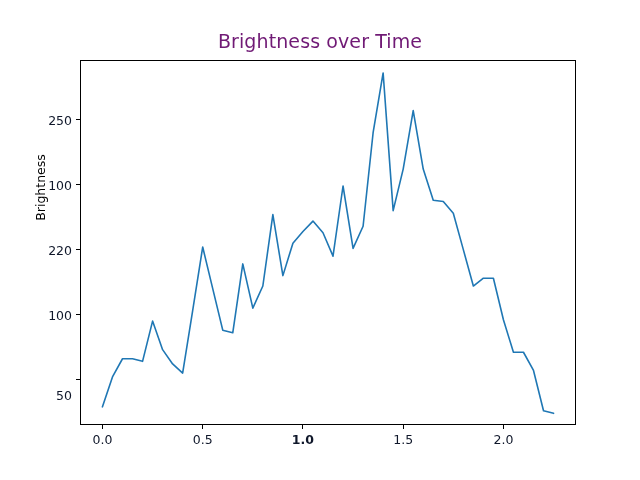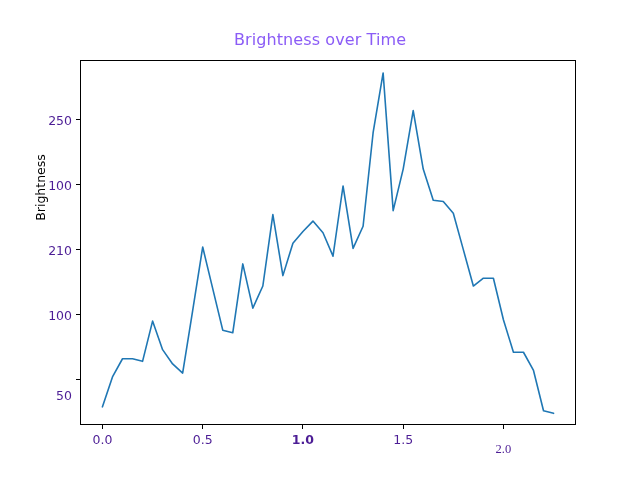--- a/index.html
+++ b/index.html
@@ -18,22 +18,22 @@
     width: 640px;
     height: 480px;
     background: #ffffff;
   }
   #chart-title {
     position: absolute;
     left: 0;
     top: 30px;
     width: 640px;
     text-align: center;
-    font-size: 16px;
-    color: #8b5cf6;
+    font-size: 19px;
+    color: #701a75;
     letter-spacing: 0.1px;
   }
   
   #plot-frame {
     position: absolute;
     left: 80px;
     top: 60px;
     width: 496px;
     height: 365px;
     border: 1.1px solid #000000;
@@ -44,21 +44,21 @@
     position: absolute;
     left: 80px;
     top: 60px;
     width: 496px;
     height: 365px;
     display: block;
   }
   .tick-label {
     position: absolute;
     font-size: 12.5px;
-    color: #4c1d95;
+    color: #0f172a;
     white-space: nowrap;
   }
   .ytick-label {
     text-align: right;
     transform: translateY(-50%);
   }
   .xtick-label {
     text-align: center;
     transform: translateX(-50%);
   }
@@ -106,30 +106,30 @@
 
   <div id="plot-frame"></div>
 
   <svg id="plot-svg" viewBox="0 0 496 365" preserveAspectRatio="none">
     <polyline id="series-path" fill="none" stroke="#1f77b4" stroke-width="1.6" stroke-linejoin="round" stroke-linecap="round" points="22.45,346.81 32.48,316.94 42.50,298.75 52.53,298.75 62.55,301.35 72.58,261.09 82.60,289.66 92.62,303.95 102.65,313.04 112.67,250.69 122.70,187.05 132.72,228.61 142.75,270.18 152.77,272.78 162.79,203.93 172.82,248.10 182.84,226.01 192.87,154.57 202.89,215.62 212.92,183.15 222.94,171.46 232.96,161.07 242.99,172.76 253.01,196.14 263.04,126.00 273.06,188.35 283.08,166.26 293.11,72.74 303.13,12.99 313.16,150.68 323.18,109.11 333.21,50.66 343.23,109.11 353.25,140.28 363.28,141.58 373.30,153.27 383.33,189.64 393.35,226.01 403.38,218.22 413.40,218.22 423.42,259.79 433.45,292.26 443.47,292.26 453.50,310.44 463.52,350.71 473.55,353.31"></polyline>
   </svg>
 
   <div id="ytick-labels">
       <div class="tick-label ytick-label" style="top: 395px; left: 20px; width: 52px;">50</div>
       <div class="tick-label ytick-label" style="top: 314.591px; left: 20px; width: 52px;">100</div>
-      <div class="tick-label ytick-label" style="top: 249.644px; left: 20px; width: 52px;">210</div>
+      <div class="tick-label ytick-label" style="top: 249.644px; left: 20px; width: 52px;">220</div>
       <div class="tick-label ytick-label" style="top: 184.698px; left: 20px; width: 52px;">100</div>
       <div class="tick-label ytick-label" style="top: 119.751px; left: 20px; width: 52px;">250</div>
     </div>
   <div id="xtick-labels">
       <div class="tick-label xtick-label" style="left: 102.454px; top: 432px;">0.0</div>
       <div class="tick-label xtick-label" style="left: 202.697px; top: 432px;">0.5</div>
       <div class="tick-label xtick-label" style="left: 302.939px; top: 432px; font-weight: bold;">1.0</div>
       <div class="tick-label xtick-label" style="left: 403.182px; top: 432px;">1.5</div>
-      <div class="tick-label xtick-label" style="left: 503.424px; top: 442px; font-family: Liberation Serif, serif;">2.0</div>
+      <div class="tick-label xtick-label" style="left: 503.424px; top: 432px;">2.0</div>
     </div>
   <div id="tick-marks">
       <div class="tick-mark ytick-mark" style="top: 378.987px;"></div>
       <div class="tick-mark ytick-mark" style="top: 314.041px;"></div>
       <div class="tick-mark ytick-mark" style="top: 249.094px;"></div>
       <div class="tick-mark ytick-mark" style="top: 184.148px;"></div>
       <div class="tick-mark ytick-mark" style="top: 119.201px;"></div>
       <div class="tick-mark xtick-mark" style="left: 101.904px;"></div>
       <div class="tick-mark xtick-mark" style="left: 202.147px;"></div>
       <div class="tick-mark xtick-mark" style="left: 302.389px;"></div>

